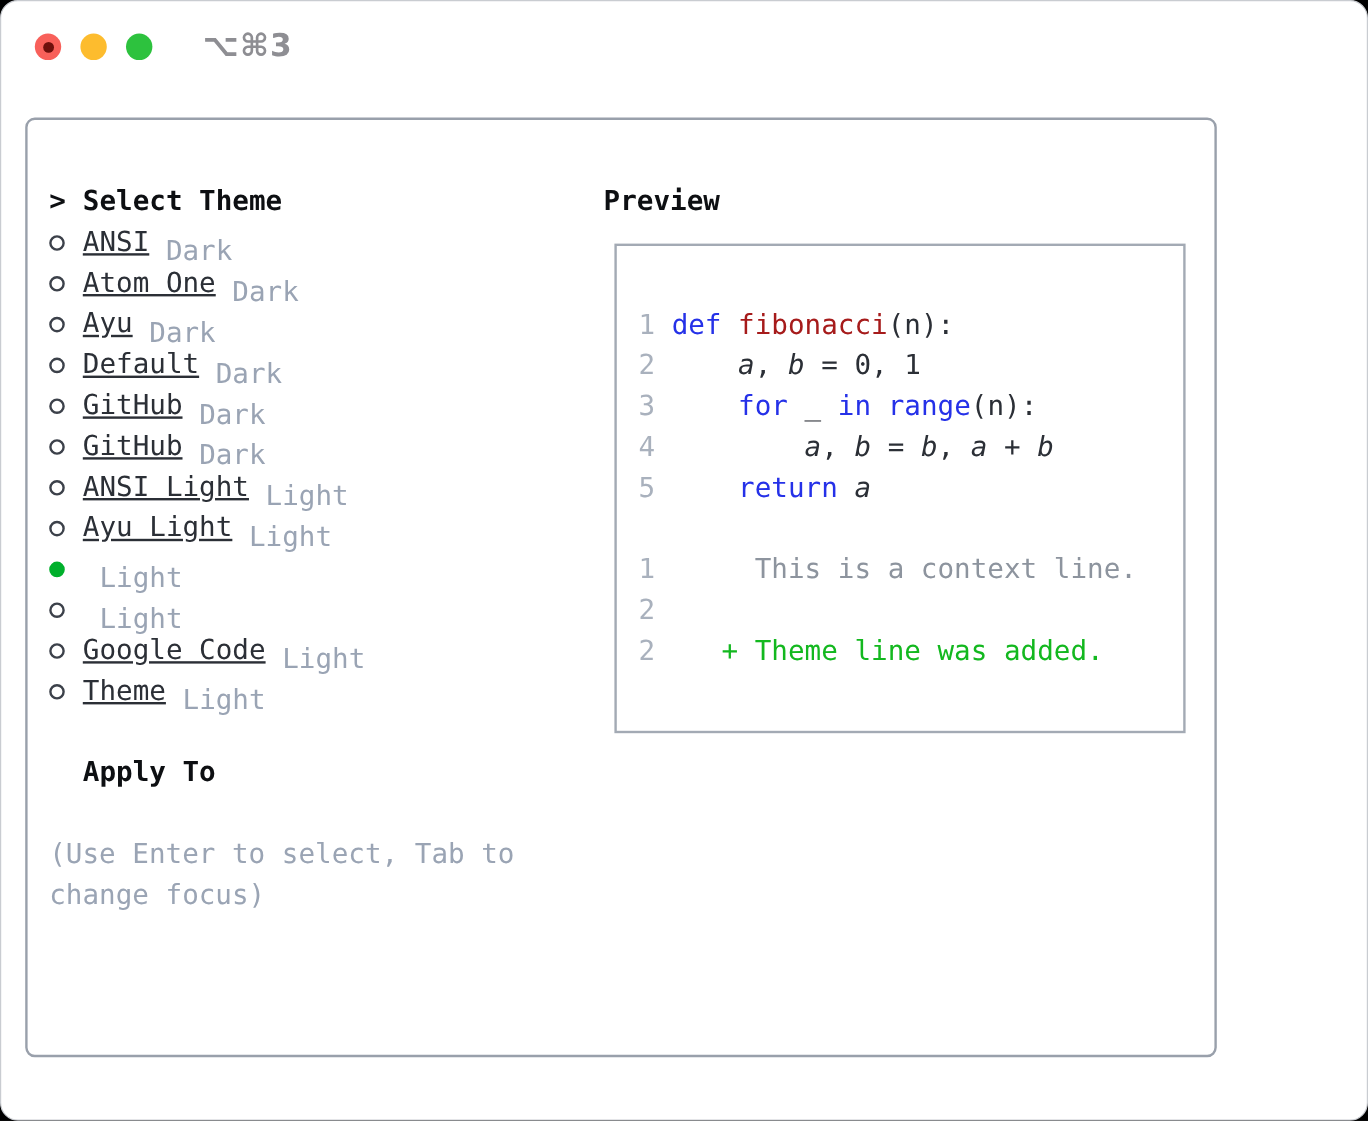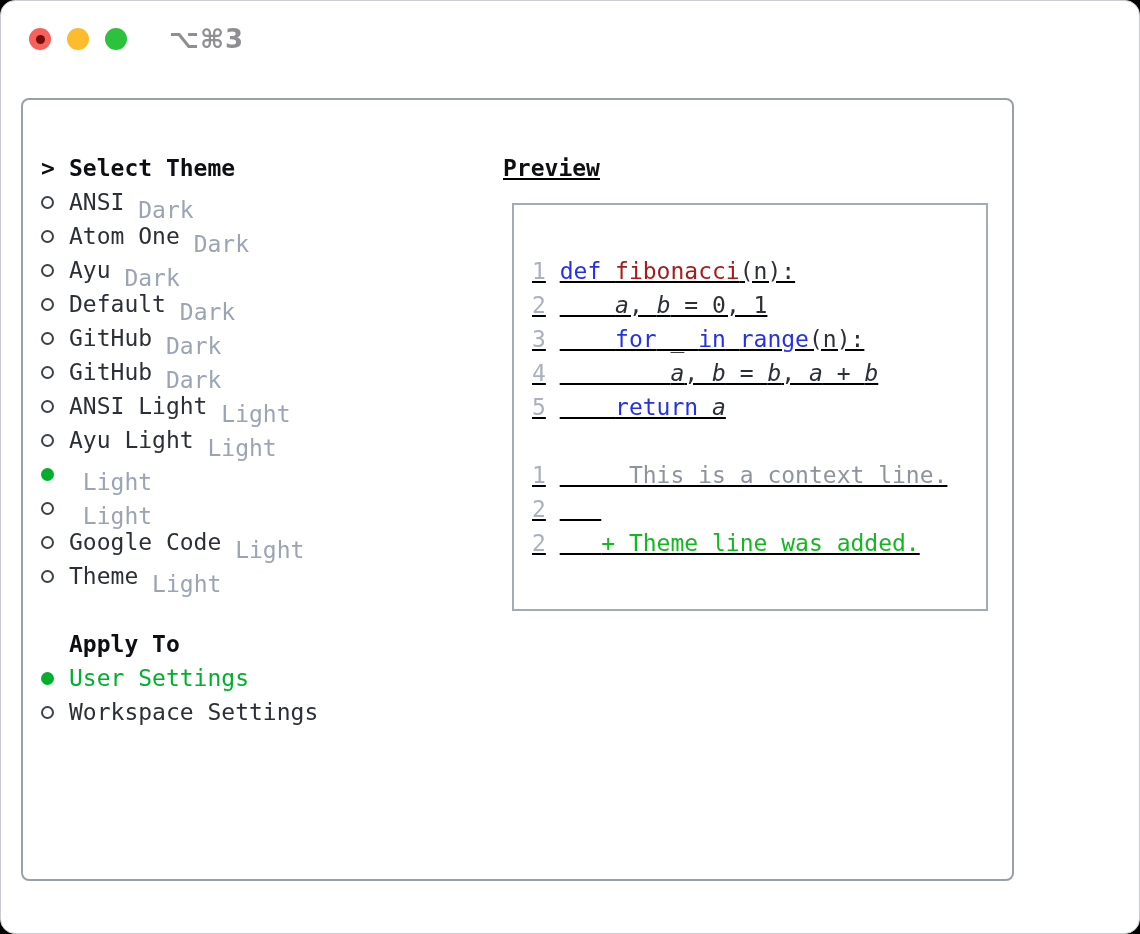--- a/index.html
+++ b/index.html
@@ -25,28 +25,28 @@
     position:absolute;left:20px;top:97px;width:993px;height:783px;box-sizing:border-box;
     border:2px solid var(--border);border-radius:8px;background:#fff;
   }
   .left-col{position:absolute;left:18px;top:51px;}
   .row{display:flex;height:34px;align-items:center;font-size:23px;white-space:pre;color:var(--text);}
   .mark{width:28px;display:flex;align-items:center;}
   .circle{width:13px;height:13px;box-sizing:border-box;border:2px solid #3c414a;border-radius:50%;}
   .circle.sel{background:var(--green);border-color:var(--green);}
   .prompt{font-weight:bold;color:#0d0f12;}
   .hdr{font-weight:bold;color:#0d0f12;}
-  .name{color:var(--text);}
+  .name{color:var(--text);text-decoration:underline;}
   .name.sel{color:var(--green);}
   .variant{color:var(--muted);margin-top:16px;}
   .section-gap{height:34px;}
   .hint{margin-top:34px;}
   .hint .row{color:var(--muted);}
   
-  .right-col{position:absolute;left:480px;top:51px;text-decoration:underline;}
+  .right-col{position:absolute;left:480px;top:51px;}
   .pv-title{height:34px;display:flex;align-items:center;font-size:23px;}
   .preview-box{
     margin-left:9px;margin-top:18px;width:476px;height:408px;box-sizing:border-box;
     border:2px solid #a3aab4;background:#fff;
     padding:49px 0 0 18px;overflow:hidden;
   }
   .pline{display:flex;height:34px;align-items:center;font-size:23px;white-space:pre;}
   .pln{display:inline-block;width:1ch;margin-right:1ch;color:var(--ln);}
   .tk-pl{color:var(--text);}
   .tk-kw{color:var(--kw);}
@@ -89,25 +89,25 @@
           <div class="row"><span class="mark"><span class="circle sel"></span></span><span class="variant"> Light</span></div>
           <div class="row"><span class="mark"><span class="circle"></span></span><span class="variant"> Light</span></div>
           <div class="row"><span class="mark"><span class="circle"></span></span><span class="name">Google Code</span><span class="variant"> Light</span></div>
           <div class="row"><span class="mark"><span class="circle"></span></span><span class="name">Theme</span><span class="variant"> Light</span></div>
         </div>
 
       <div class="section-gap"></div>
       <div class="row">
         <span class="mark"></span><span class="hdr">Apply To</span>
       </div>
-      <div id="apply-list">
-          <div class="row"><span class="mark"><span class="circle sel"></span></span><span class="name sel">User Settings</span></div>
-          <div class="row"><span class="mark"><span class="circle"></span></span><span class="name">Workspace Settings</span></div>
+
+      <div class="hint" id="hint">
+          <div class="row">(Use Enter to select, Tab to</div>
+          <div class="row">change focus)</div>
         </div>
-
     </div>
 
     <div class="right-col">
       <div class="pv-title hdr">Preview</div>
       <div class="preview-box" id="preview-lines">
           <div class="pline"><span class="pln">1</span><span class="tk-kw">def </span><span class="tk-fn">fibonacci</span><span class="tk-pl">(n):</span></div>
           <div class="pline"><span class="pln">2</span><span class="tk-pl">    </span><span class="tk-var">a</span><span class="tk-pl">, </span><span class="tk-var">b</span><span class="tk-pl"> = 0, 1</span></div>
           <div class="pline"><span class="pln">3</span><span class="tk-pl">    </span><span class="tk-kw">for</span><span class="tk-pl"> _ </span><span class="tk-kw">in</span><span class="tk-pl"> </span><span class="tk-kw">range</span><span class="tk-pl">(n):</span></div>
           <div class="pline"><span class="pln">4</span><span class="tk-pl">        </span><span class="tk-var">a</span><span class="tk-pl">, </span><span class="tk-var">b</span><span class="tk-pl"> = </span><span class="tk-var">b</span><span class="tk-pl">, </span><span class="tk-var">a</span><span class="tk-pl"> + </span><span class="tk-var">b</span></div>
           <div class="pline"><span class="pln">5</span><span class="tk-pl">    </span><span class="tk-kw">return </span><span class="tk-var">a</span></div>

